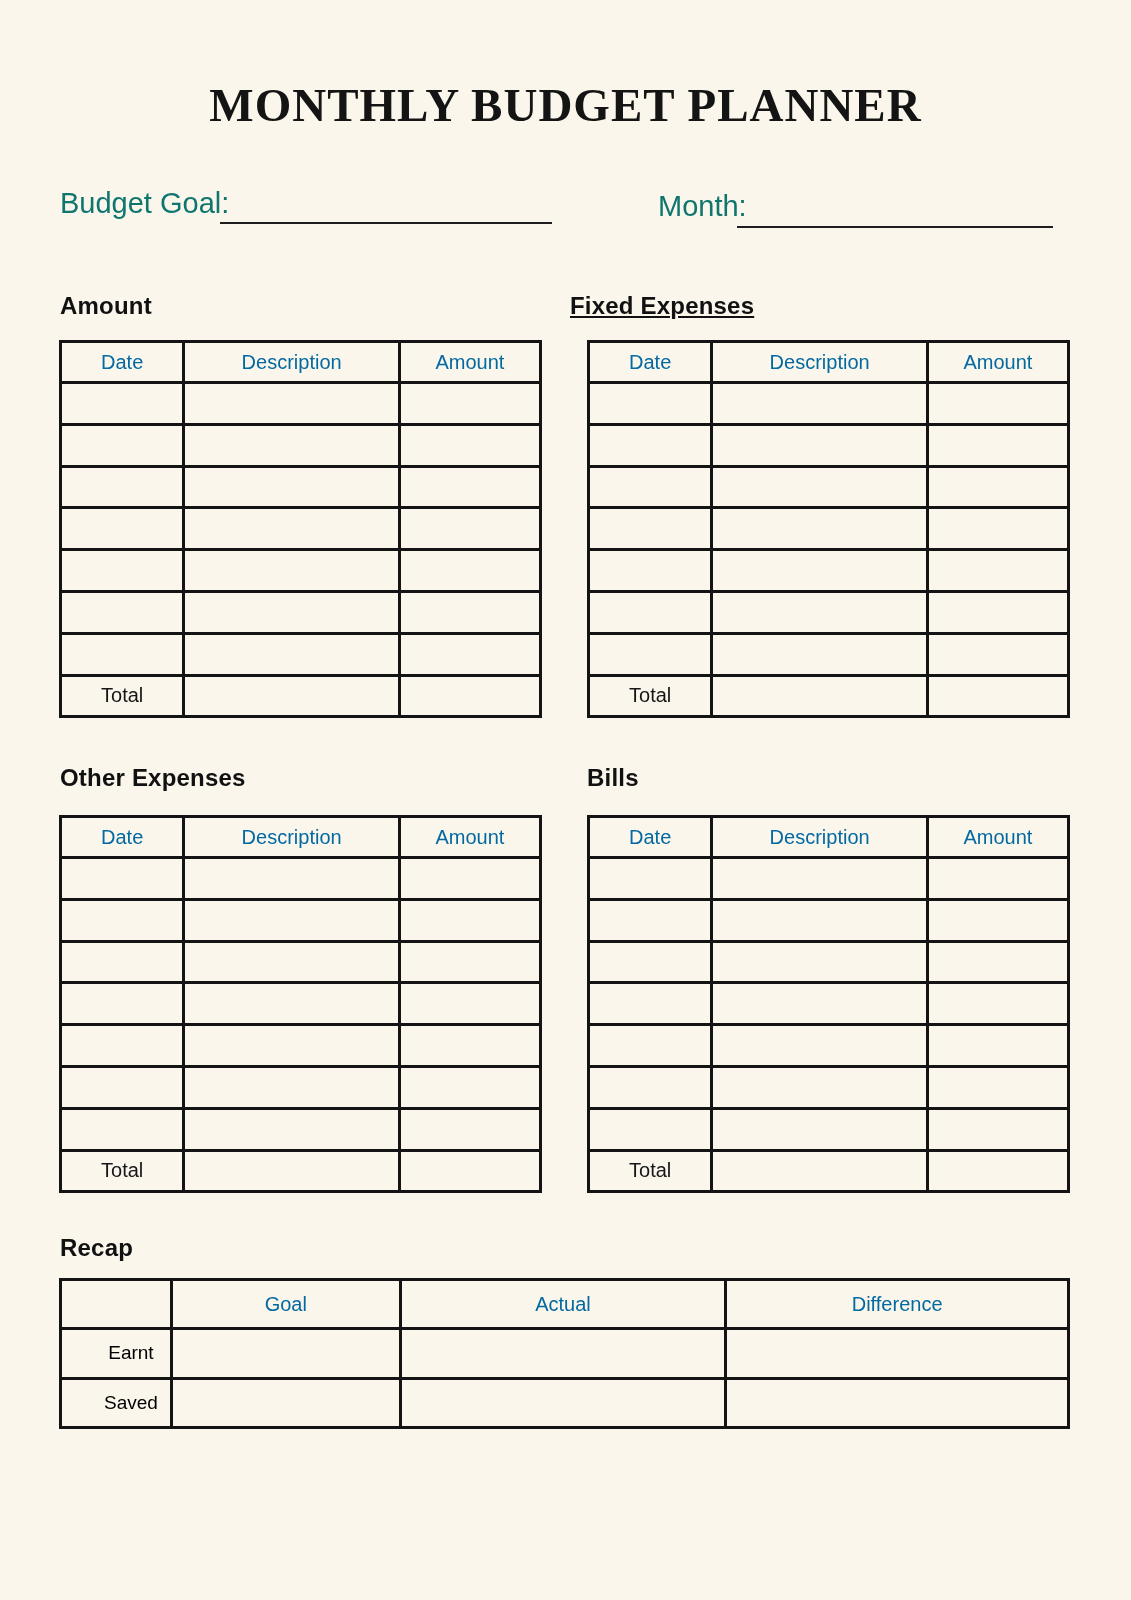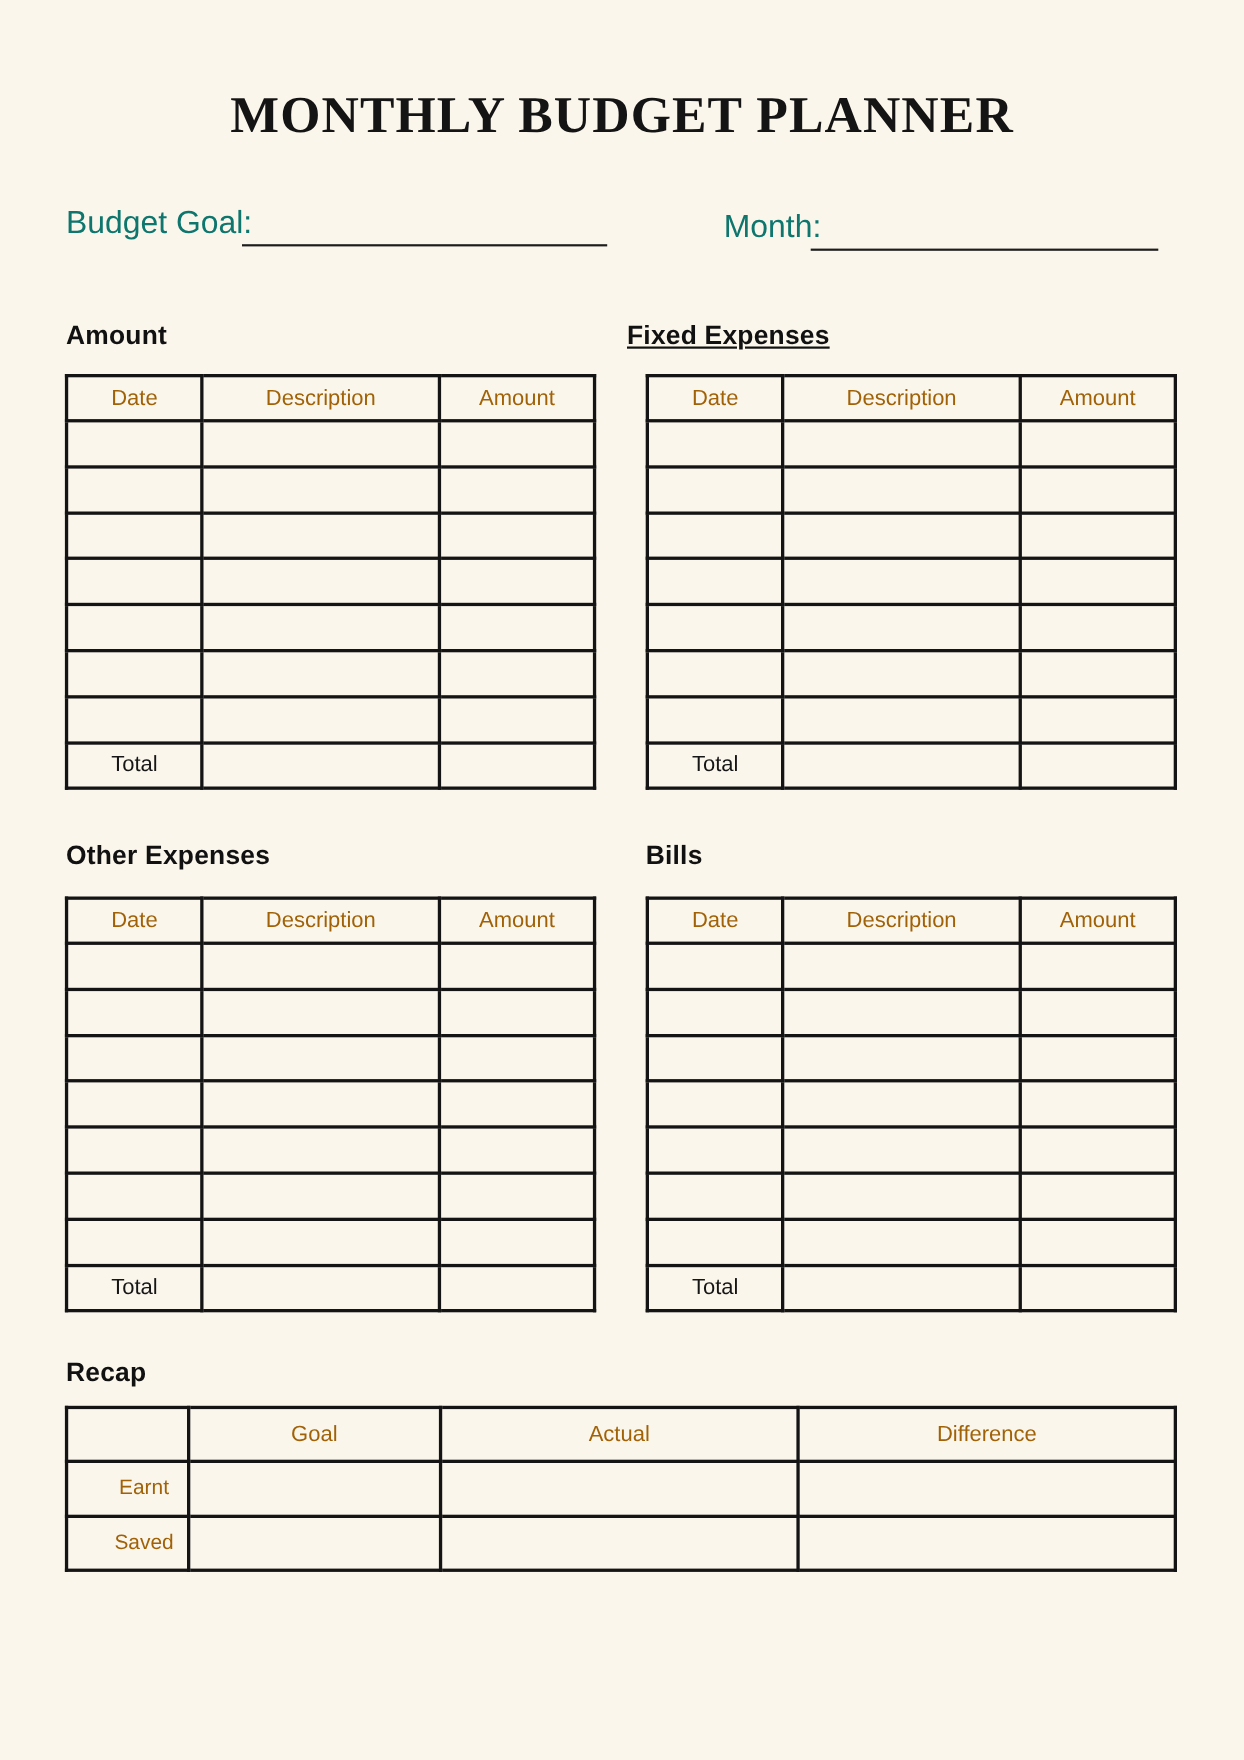--- a/index.html
+++ b/index.html
@@ -37,42 +37,42 @@
     line-height:1.15;color:#111;
   }
   #h-income{left:60px;top:292px;}
   #h-fixed{left:570px;top:292px;text-decoration:underline;}
   #h-other{left:60px;top:764px;}
   #h-bills{left:587px;top:764px;text-align:center;}
   #h-recap{left:60px;top:1234px;}
   
   table{border-collapse:collapse;table-layout:fixed;position:absolute;}
   th,td{border:3px solid var(--ink);padding:0;overflow:hidden;}
-  th{font-weight:400;font-size:20px;text-align:center;color:#a16207;}
+  th{font-weight:400;font-size:20px;text-align:center;color:#0369a1;}
   .entry-table{width:483px;}
   #t-income{left:59px;top:340px;}
   #t-fixed{left:587px;top:340px;}
   #t-other{left:59px;top:815px;}
   #t-bills{left:587px;top:815px;}
   .entry-table thead tr{height:41px;}
   .entry-table tbody tr,
   .entry-table tfoot tr{height:41.8px;}
   .c-date{width:25.7%;}
   .c-desc{width:44.9%;}
   .c-amt{width:29.4%;}
   .total-cell{font-size:20px;text-align:center;font-weight:400;color:#161616;}
   
   #t-recap{left:59px;top:1278px;width:1011px;}
   #t-recap thead tr{height:49px;}
   #t-recap tbody tr{height:49.5px;}
   .rc0{width:11.0%;}
   .rc1{width:22.7%;}
   .rc2{width:32.3%;}
   .rc3{width:34.0%;}
-  .recap-row-label{font-size:19px;font-weight:400;text-align:center;color:#a16207;padding-left:30px;}
+  .recap-row-label{font-size:19px;font-weight:400;text-align:center;color:#000000;padding-left:30px;}
 </style>
 </head>
 <body>
 
 <div class="page">
 
   <h1 class="title">MONTHLY BUDGET PLANNER</h1>
 
   <span class="field-label lbl-goal">Budget Goal:</span>
   <span class="input-line line-goal"></span>

